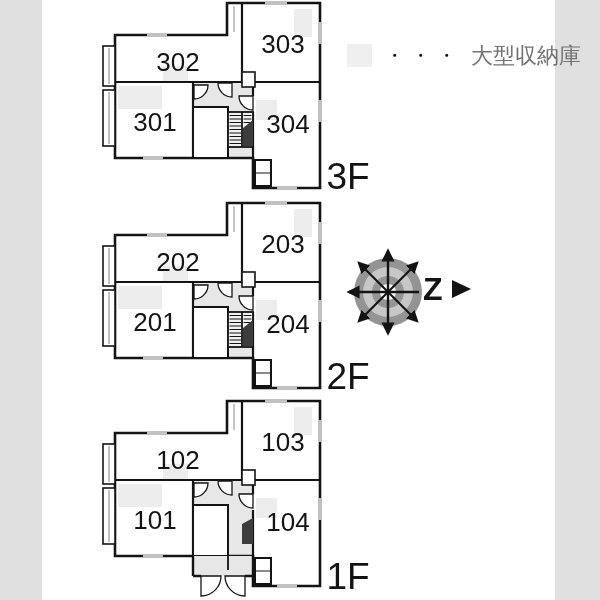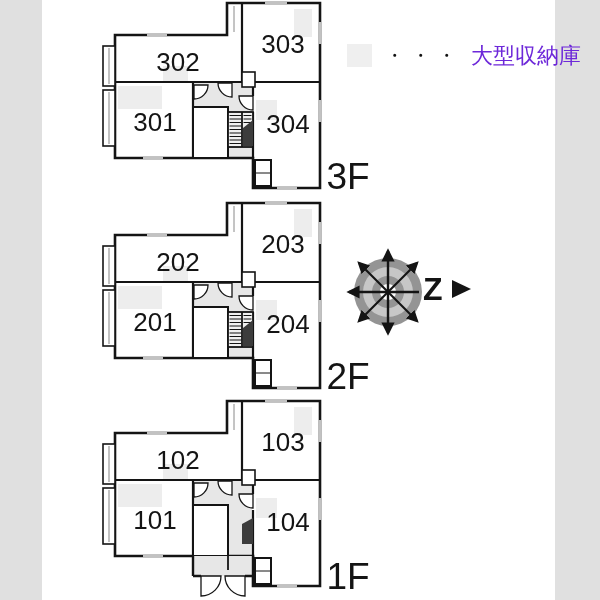--- a/index.html
+++ b/index.html
@@ -3,21 +3,21 @@
 <meta charset="utf-8">
 <style>
   html,body{margin:0;padding:0;}
   body{font-family:"Liberation Sans",sans-serif;}
   .canvas{position:relative;width:600px;height:600px;background:#e0e0e0;overflow:hidden;padding-left:38px;}
   .sheet{position:absolute;left:42px;top:0;width:513px;height:600px;background:#ffffff;}
   .abs{position:absolute;}
   .legend{display:flex;align-items:center;}
   .legend .swatch{width:25px;height:23px;display:inline-block;}
   .legend .dots{margin-left:13px;font-size:19px;letter-spacing:7px;color:#111;line-height:23px;}
-  .legend .lab{margin-left:8px;font-size:22px;color:#6d28d9;line-height:23px;}
+  .legend .lab{margin-left:8px;font-size:22px;color:#737373;line-height:23px;}
   svg{display:block;}
   text{font-family:"Liberation Sans",sans-serif;fill:#141414;}
   .roomnum{font-size:26px;}
   .floorlab{font-size:37px;}
   .zletter{font-size:32px;font-weight:700;}
 </style>
 </head>
 <body>
 
 <div class="canvas">

